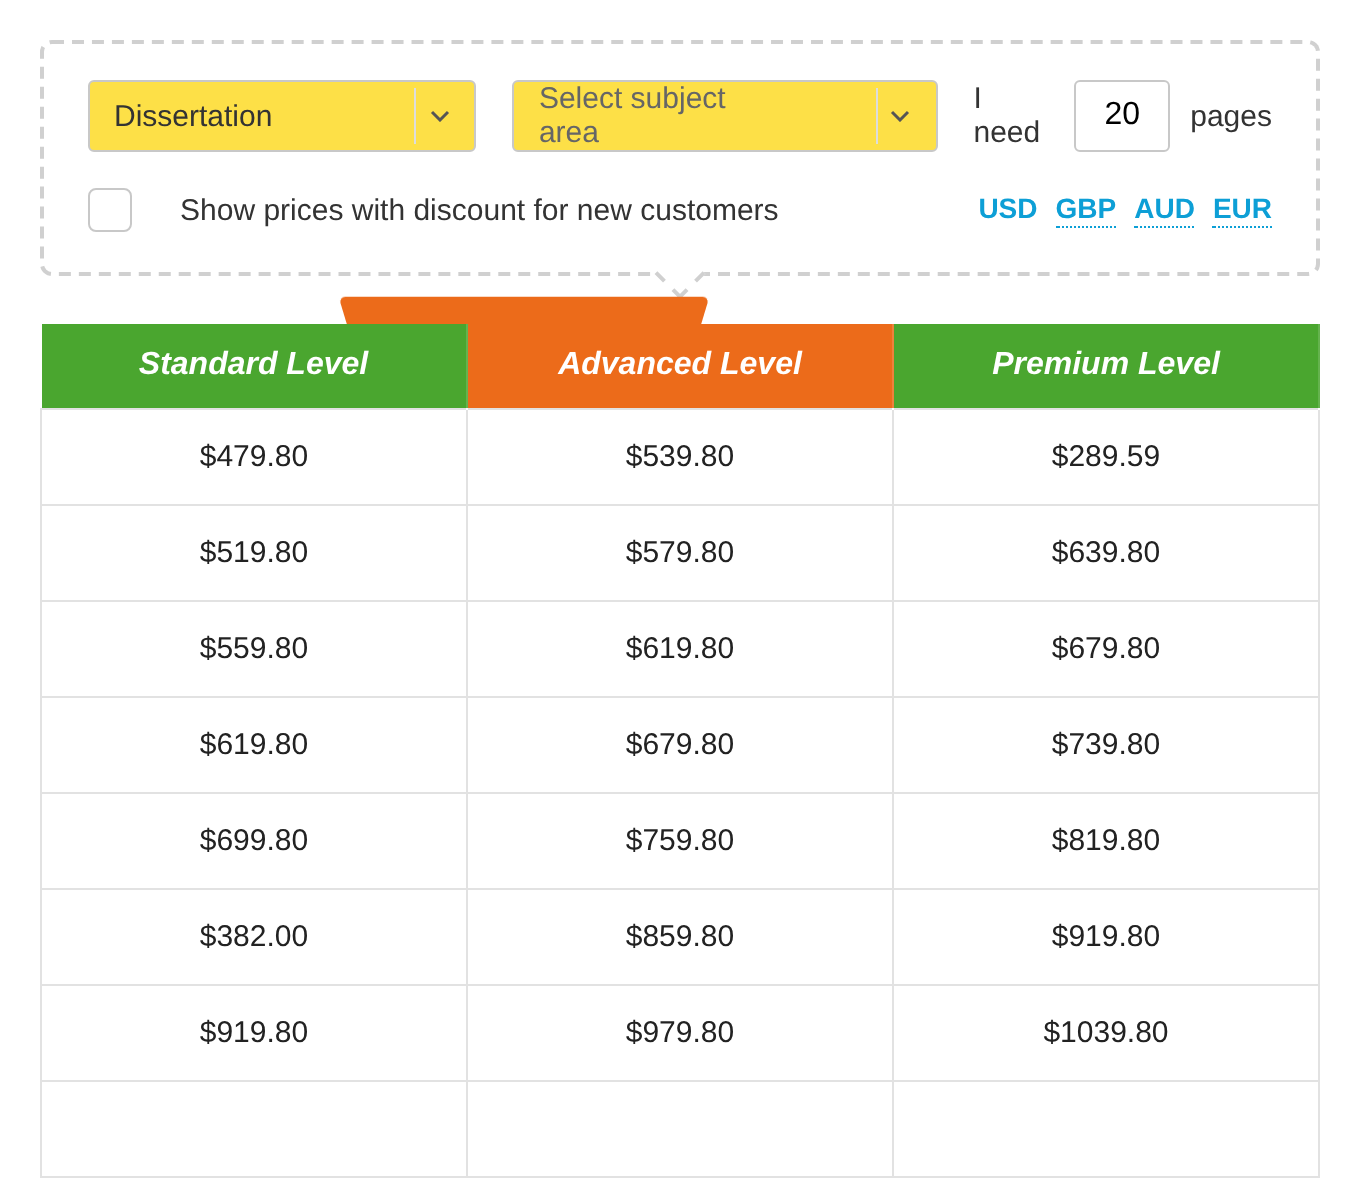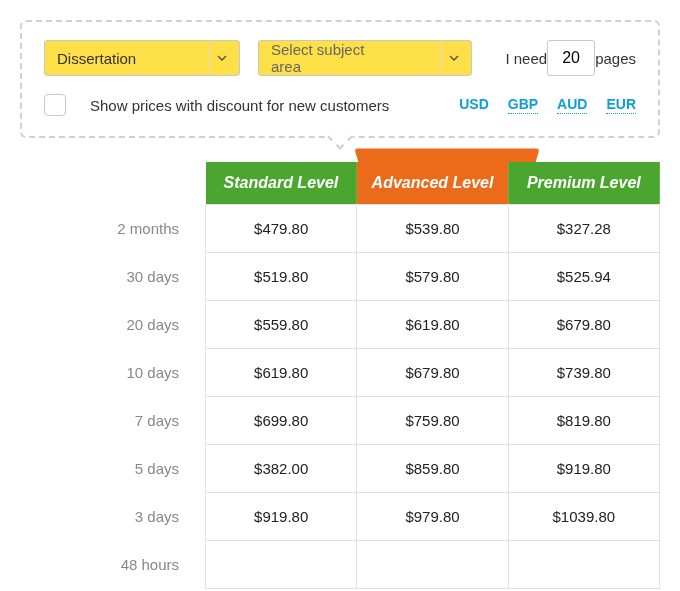--- a/index.html
+++ b/index.html
@@ -41,21 +41,21 @@
     width: 24px;
     height: 28px;
     border-left: 1px solid #ddd;
     display: flex;
     align-items: center;
     justify-content: center;
   }
   .pages-wrap {
     display: flex;
     align-items: center;
-    gap: 0;
+    gap: 10px;
     font-size: 15px;
     color: #333;
     margin-left: auto;
   }
   .pages-input {
     width: 48px;
     height: 36px;
     border: 1px solid #c8c8c8;
     border-radius: 3px;
     text-align: center;
@@ -77,21 +77,21 @@
   .chk {
     width: 22px;
     height: 22px;
     border: 1px solid #c8c8c8;
     border-radius: 4px;
     background: #fff;
   }
   .currencies {
     margin-left: auto;
     display: flex;
-    gap: 19px;
+    gap: 9px;
     font-size: 14px;
     font-weight: 600;
   }
   .cur {
     color: #0d9fd6;
     border-bottom: 1px dotted #0d9fd6;
     cursor: pointer;
     padding-bottom: 1px;
   }
   .cur.active {
@@ -209,51 +209,41 @@
       <span class="cur active">USD</span>
       <span class="cur">GBP</span>
       <span class="cur">AUD</span>
       <span class="cur">EUR</span>
     </div>
   </div>
   <div class="notch"></div>
 </div>
 
 <div class="price-area">
-  <div class="row-labels">
-    <div class="row-label">2 months</div>
-    <div class="row-label">30 days</div>
-    <div class="row-label">20 days</div>
-    <div class="row-label">10 days</div>
-    <div class="row-label">7 days</div>
-    <div class="row-label">5 days</div>
-    <div class="row-label">3 days</div>
-    <div class="row-label">48 hours</div>
-  </div>
 
   <div class="grid">
     <div class="tab-back"></div>
     <table>
       <thead>
         <tr>
           <th>Standard Level</th>
           <th class="adv">Advanced Level</th>
           <th>Premium Level</th>
         </tr>
       </thead>
       <tbody>
         <tr>
           <td>$479.80</td>
           <td class="adv">$539.80</td>
-          <td>$327.28</td>
+          <td>$289.59</td>
         </tr>
         <tr>
           <td>$519.80</td>
           <td class="adv">$579.80</td>
-          <td>$525.94</td>
+          <td>$639.80</td>
         </tr>
         <tr>
           <td>$559.80</td>
           <td class="adv">$619.80</td>
           <td>$679.80</td>
         </tr>
         <tr>
           <td>$619.80</td>
           <td class="adv">$679.80</td>
           <td>$739.80</td>

